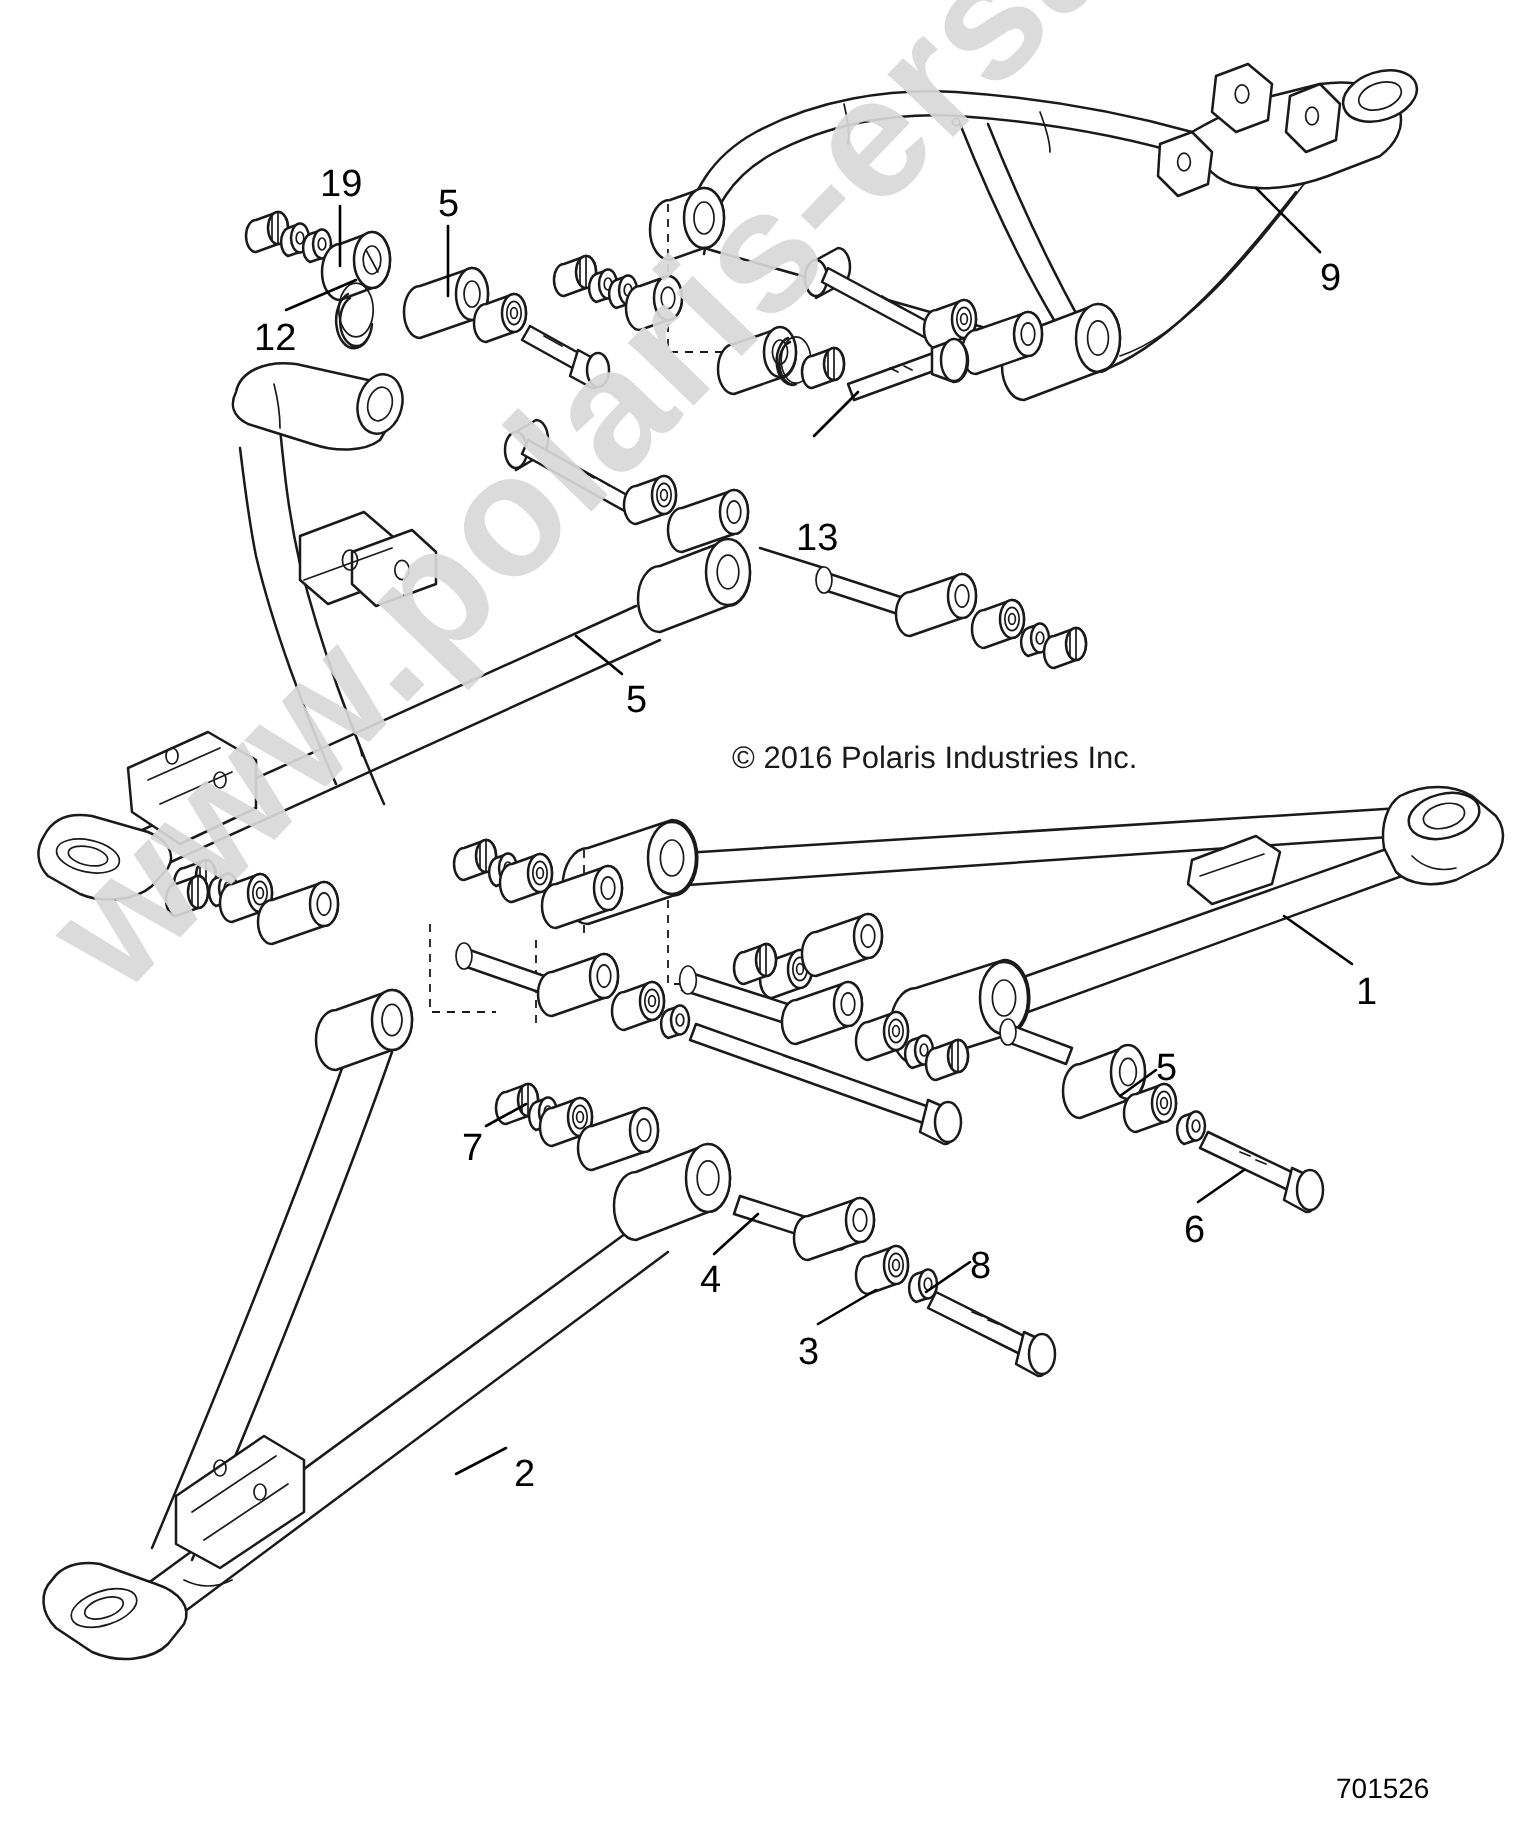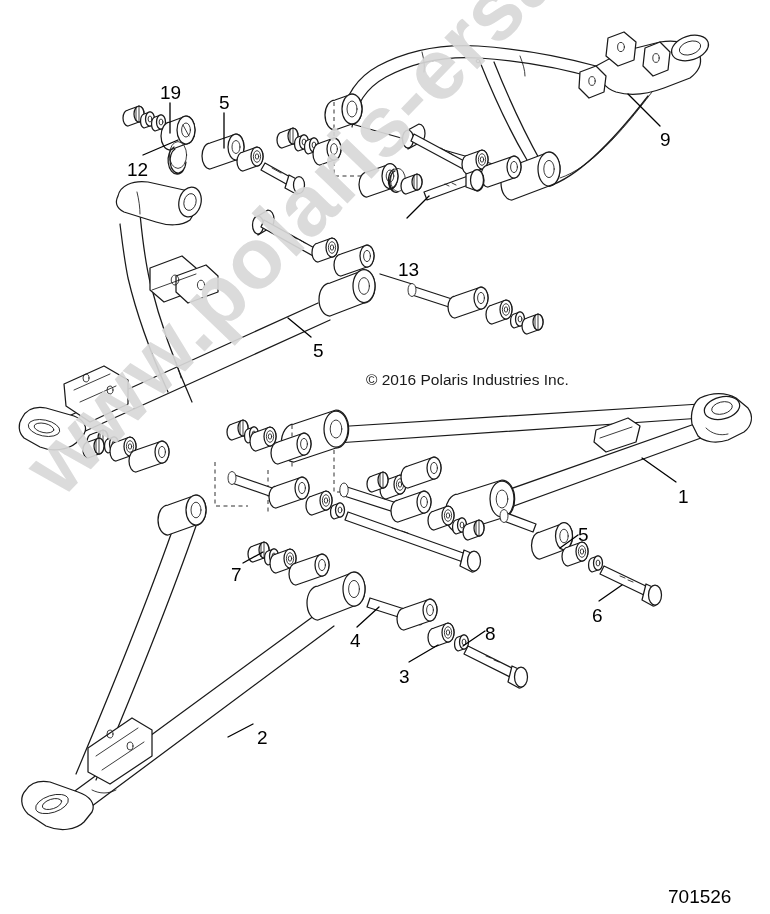--- a/index.html
+++ b/index.html
@@ -40,21 +40,21 @@
     font-family: "Liberation Sans", sans-serif;
     font-size: 15.5px;
     color: #1a1a1a;
     white-space: nowrap;
   }
   #part-number {
     position: absolute;
     left: 668px;
     top: 886px;
     font-family: "Liberation Sans", sans-serif;
-    font-size: 19px;
+    font-size: 14px;
     color: #000000;
     white-space: nowrap;
   }
   #watermark-layer {
     position: absolute;
     left: 0;
     top: 0;
     width: 770px;
     height: 914px;
     pointer-events: none;

